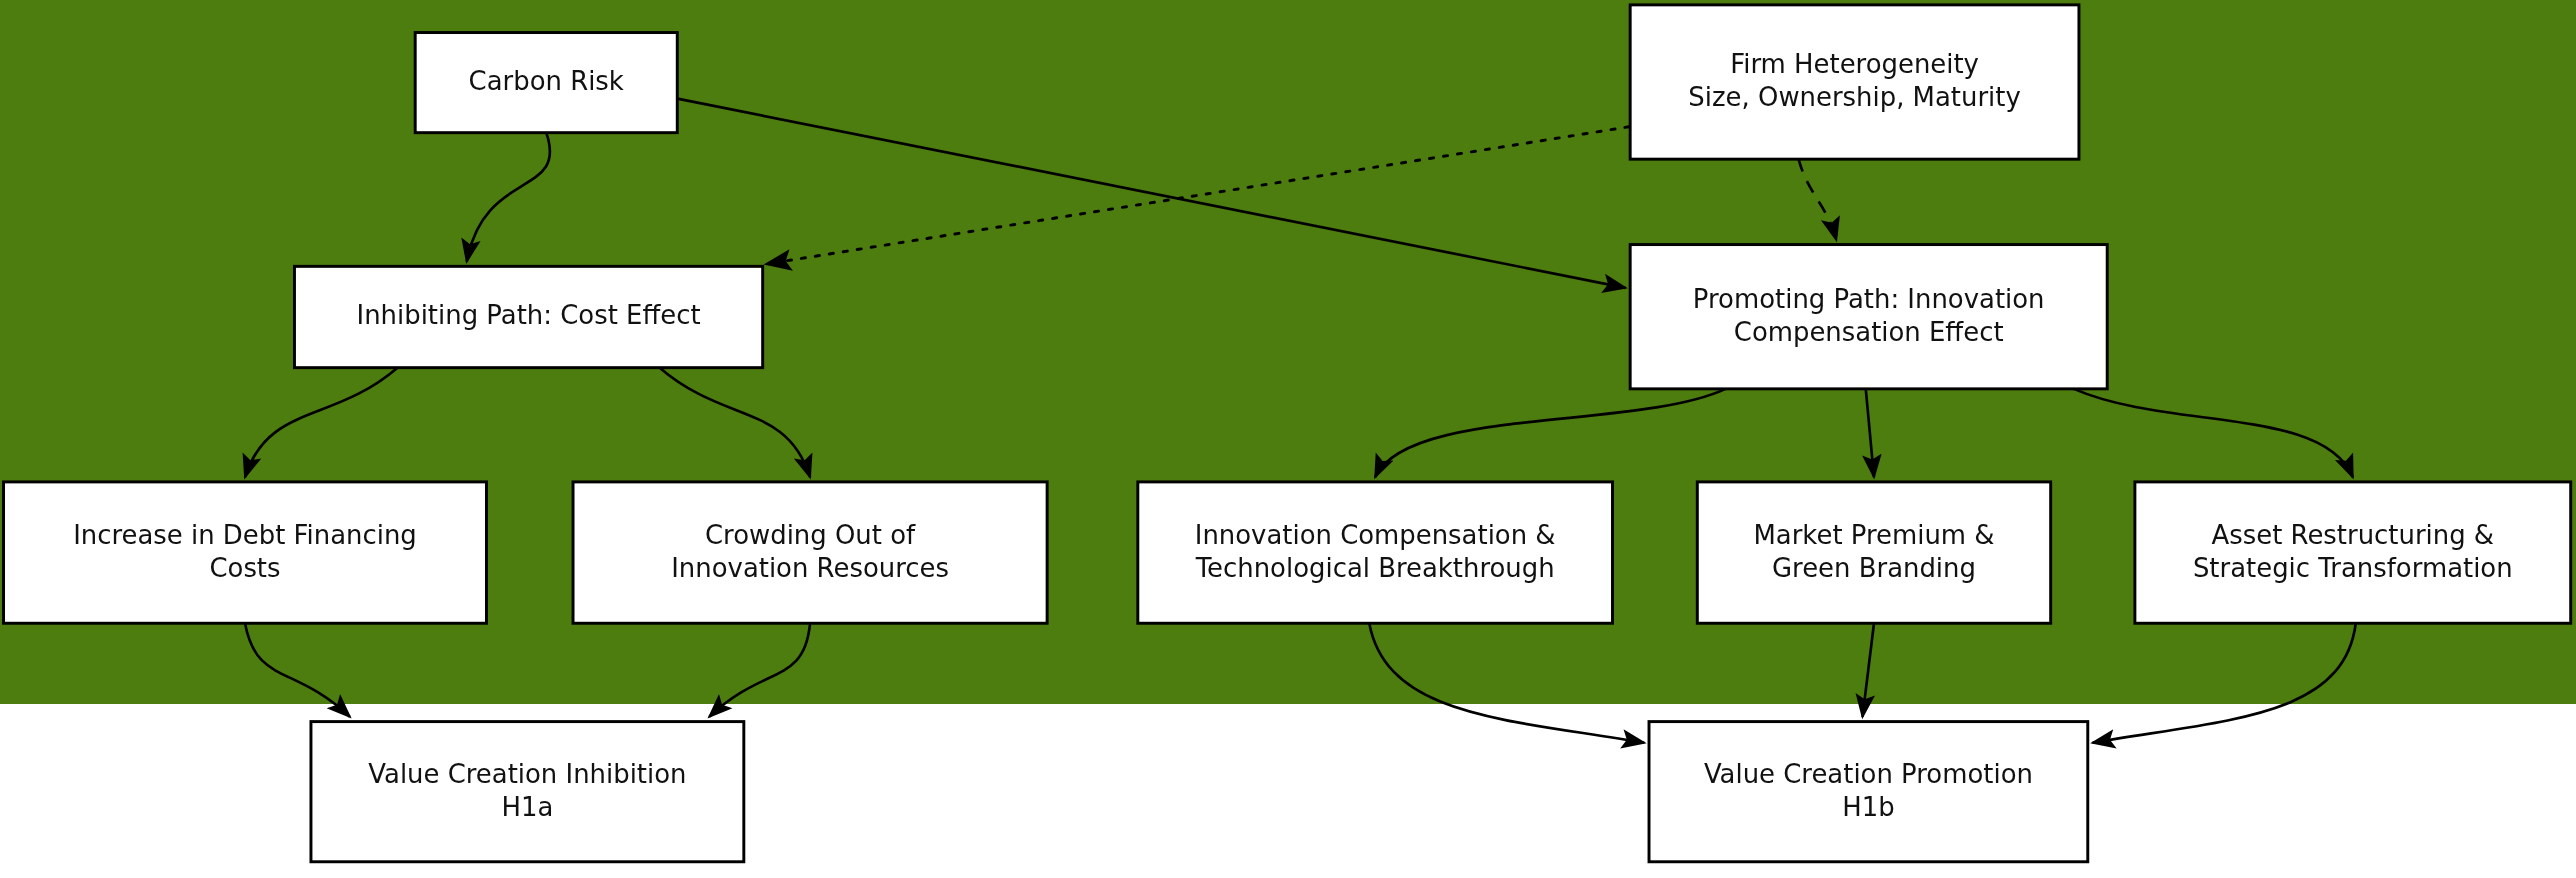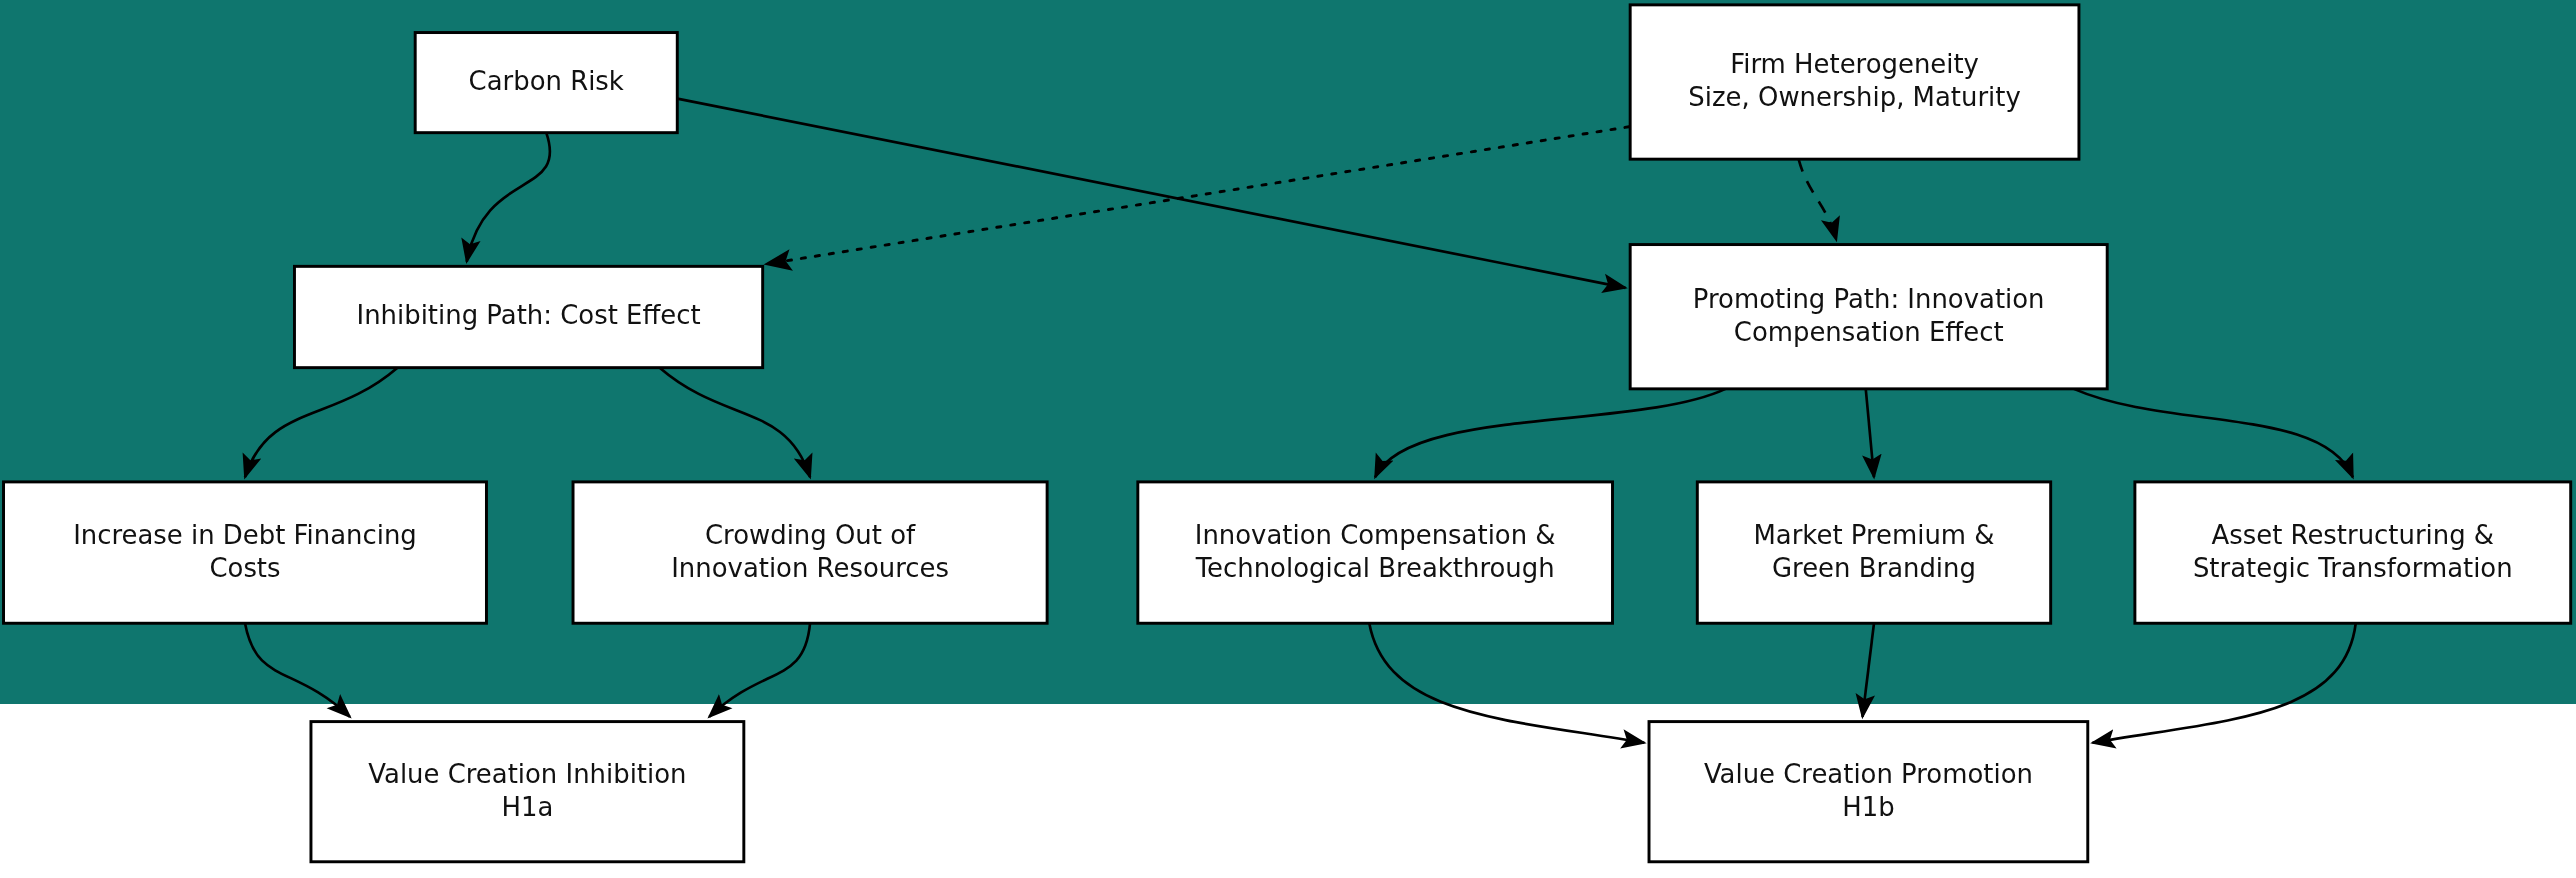--- a/index.html
+++ b/index.html
@@ -10,21 +10,21 @@
   body {
     width: 2576px;
     height: 879px;
     font-family: "DejaVu Sans", sans-serif;
     overflow: hidden;
   }
   #diagram-root {
     position: relative;
     width: 2576px;
     height: 704px;
-    background: #0f766e;
+    background: #4d7c0f;
   }
   svg.diagram-canvas {
     position: absolute;
     top: 0;
     left: 0;
     width: 2576px;
     height: 879px;
     display: block;
   }
   .node-rect {

